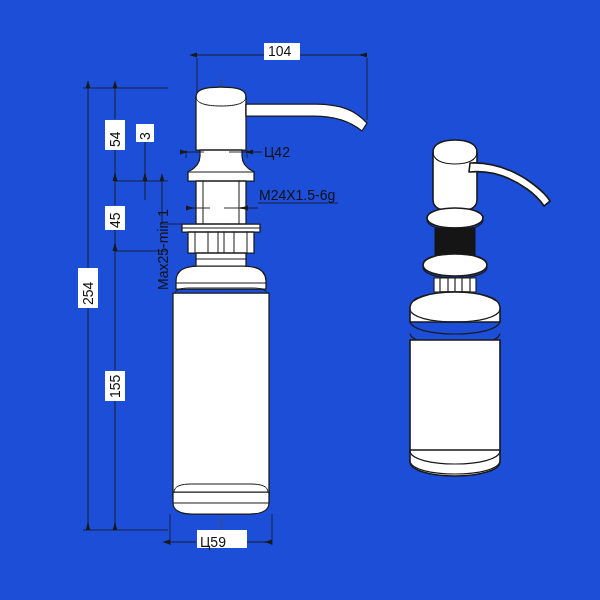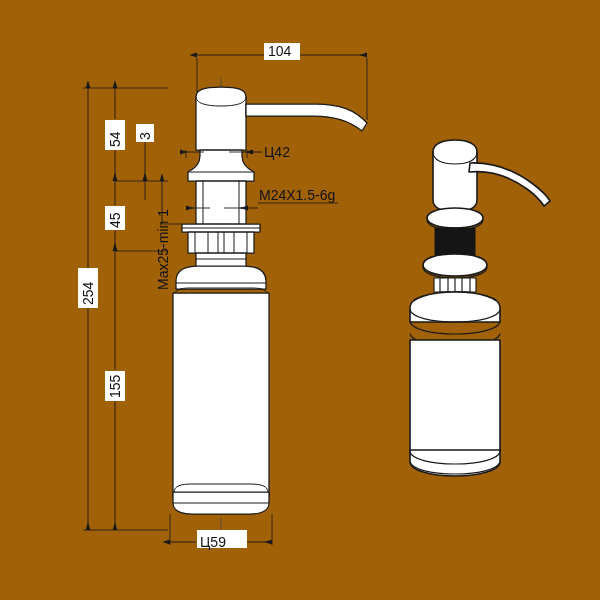--- a/index.html
+++ b/index.html
@@ -10,21 +10,21 @@
   body {
     width: 600px;
     height: 600px;
     font-family: "Liberation Sans", sans-serif;
     overflow: hidden;
   }
   #drawing-root {
     position: relative;
     width: 600px;
     height: 600px;
-    background: #a16207;
+    background: #1d4ed8;
   }
   svg#tech-drawing {
     display: block;
     width: 600px;
     height: 600px;
   }
   .outline {
     fill: none;
     stroke: #1a1a1a;
     stroke-width: 1.25;

